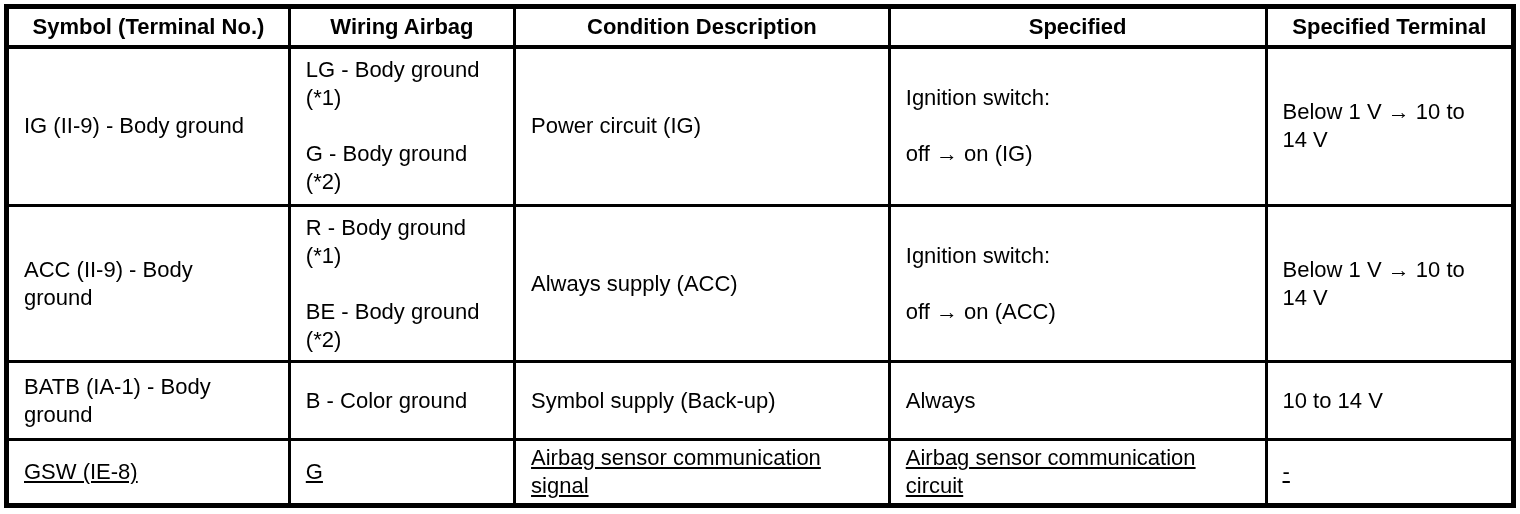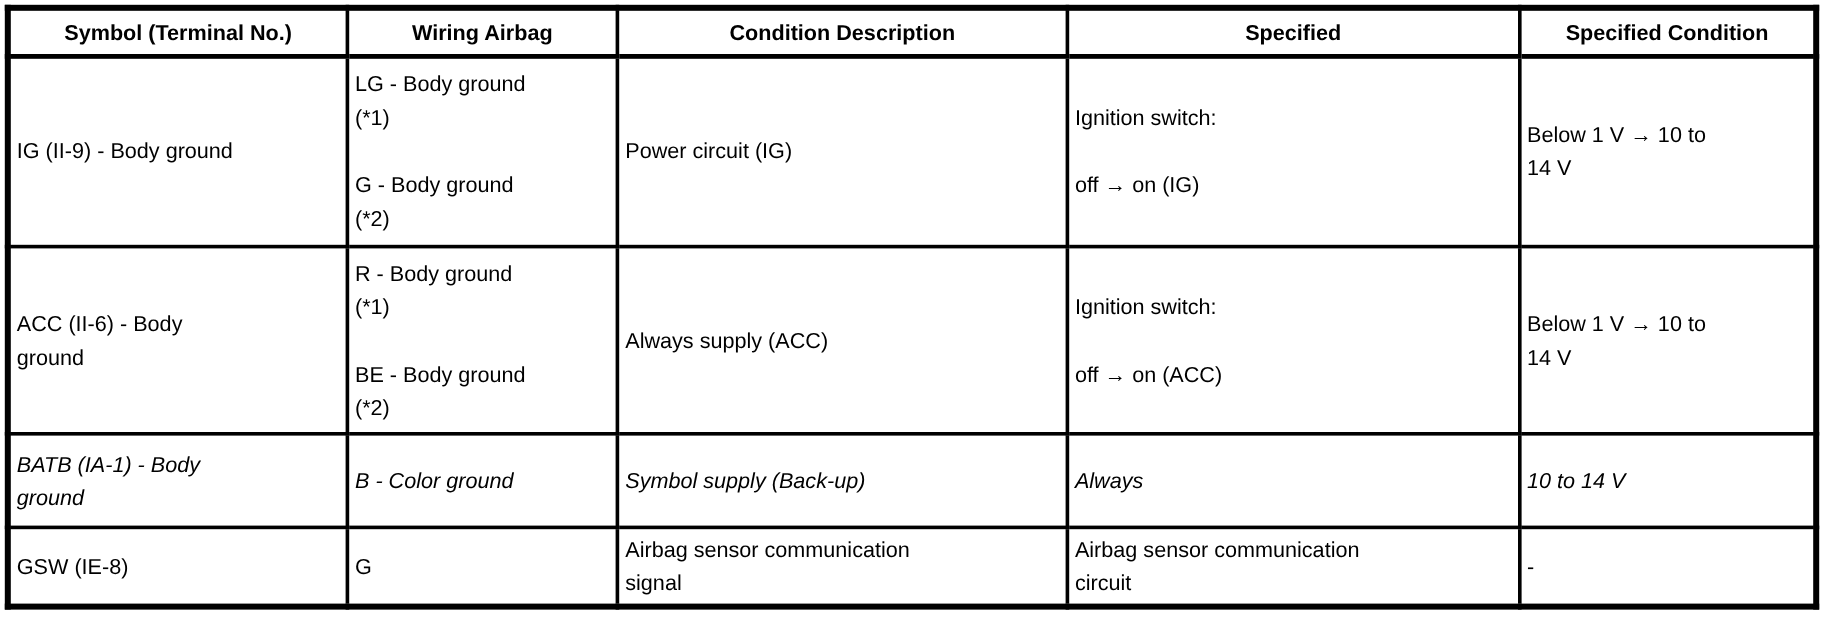--- a/index.html
+++ b/index.html
@@ -15,47 +15,47 @@
     background: #ffffff;
   }
   table.terminal-table {
     border-collapse: collapse;
     table-layout: fixed;
     width: 1512px;
     height: 504px;
     background: #ffffff;
     color: #000000;
     font-family: "Liberation Sans", "DejaVu Sans", sans-serif;
-    font-size: 18px;
+    font-size: 22px;
     line-height: 28px;
     border: 5px solid #000000;
   }
   table.terminal-table th,
   table.terminal-table td {
     border: 3px solid #000000;
     vertical-align: middle;
     overflow: hidden;
   }
   table.terminal-table th {
     font-weight: bold;
     text-align: center;
     padding: 2px 4px;
     border-bottom-width: 4px;
     white-space: nowrap;
   }
   table.terminal-table td {
     text-align: left;
-    padding: 2px 6px 2px 5px;
+    padding: 2px 6px 2px 15px;
     white-space: pre-line;
   }
   tr.header-row { height: 40px; }
   tr.row-1 { height: 157px; }
   tr.row-2 { height: 155px; }
-  tr.row-3 { height: 77px; font-style: italic; }
-  tr.row-4 { height: 65px; }
+  tr.row-3 { height: 77px; }
+  tr.row-4 { height: 65px; text-decoration: underline; }
   col.c1 { width: 280px; }
   col.c2 { width: 223px; }
   col.c3 { width: 371px; }
   col.c4 { width: 373px; }
   col.c5 { width: 245px; }
 </style>
 </head>
 <body>
 
 <div class="page">
@@ -66,40 +66,40 @@
         <col class="c3">
         <col class="c4">
         <col class="c5">
     </colgroup>
     <thead>
       <tr class="header-row">
         <th>Symbol (Terminal No.)</th>
         <th>Wiring Airbag</th>
         <th>Condition Description</th>
         <th>Specified</th>
-        <th>Specified Condition</th>
+        <th>Specified Terminal</th>
       </tr>
     </thead>
     <tbody>
       <tr class="row-1">
         <td>IG (II-9) - Body ground</td>
         <td>LG - Body ground
 (*1)
 
 G - Body ground
 (*2)</td>
         <td>Power circuit (IG)</td>
         <td>Ignition switch:
 
 off → on (IG)</td>
         <td>Below 1 V → 10 to
 14 V</td>
       </tr>
       <tr class="row-2">
-        <td>ACC (II-6) - Body
+        <td>ACC (II-9) - Body
 ground</td>
         <td>R - Body ground
 (*1)
 
 BE - Body ground
 (*2)</td>
         <td>Always supply (ACC)</td>
         <td>Ignition switch:
 
 off → on (ACC)</td>

